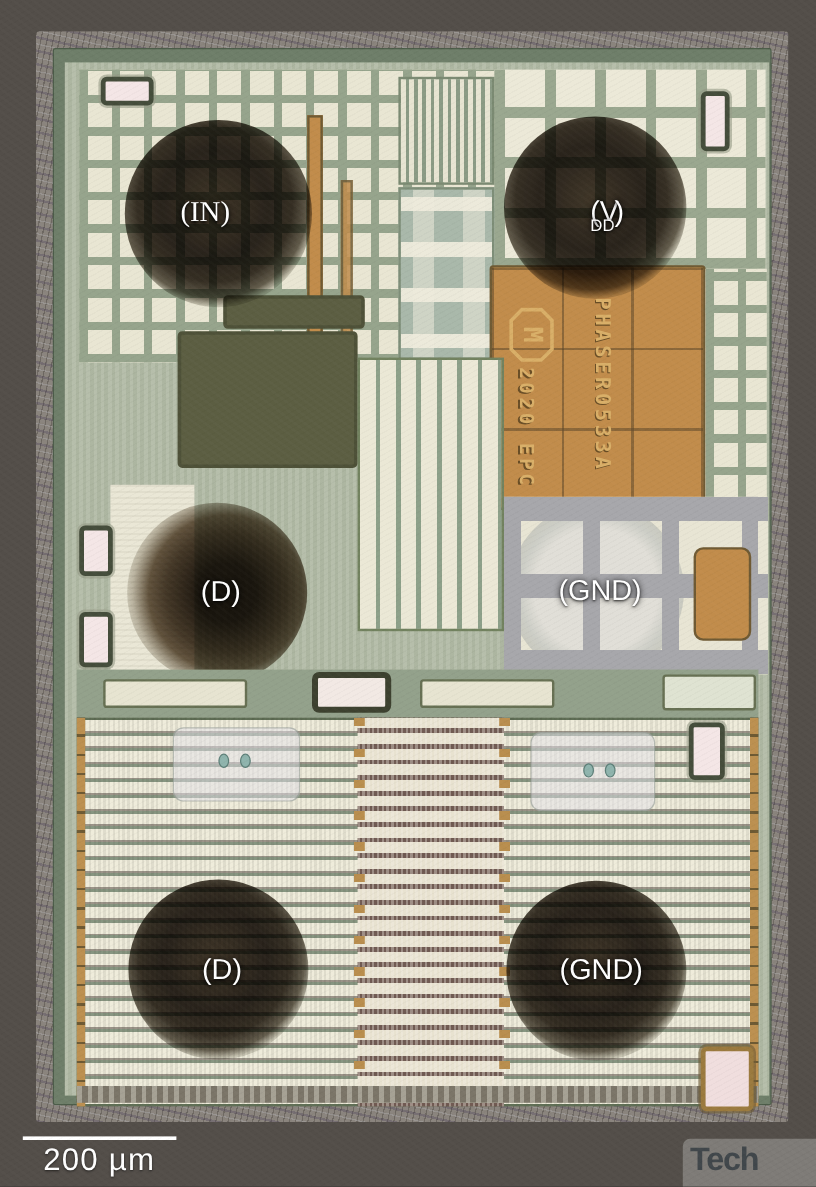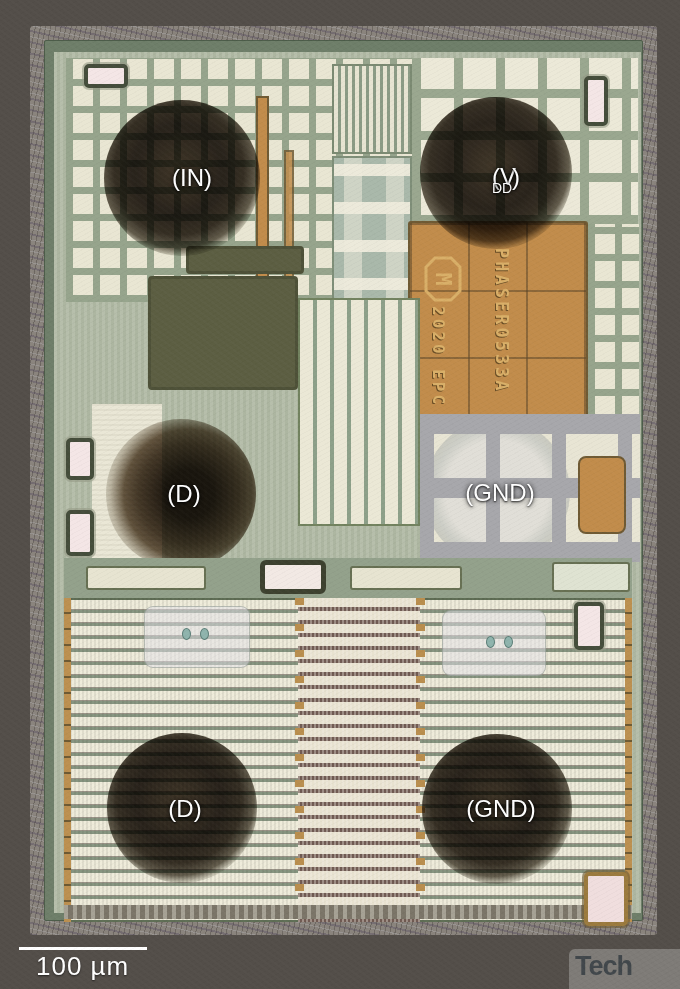--- a/index.html
+++ b/index.html
@@ -227,28 +227,28 @@
   <div class="edge-pad" style="left:66px;top:438px;width:28px;height:42px;"></div>
   <div class="edge-pad" style="left:66px;top:510px;width:28px;height:46px;"></div>
   <div class="edge-pad" style="left:574px;top:602px;width:30px;height:48px;"></div>
   <div class="edge-pad-gold" style="left:584px;top:872px;width:44px;height:54px;"></div>
 
   <div class="pad-dark" style="left:104px;top:100px;width:156px;height:156px;"></div>
   <div class="pad-dark" style="left:420px;top:97px;width:152px;height:152px;"></div>
   <div class="pad-dark" style="left:107px;top:733px;width:150px;height:150px;"></div>
   <div class="pad-dark" style="left:422px;top:734px;width:150px;height:150px;"></div>
 
-  <div class="pad-label" style="left:192px;top:178px;">(IN)</div>
+  <div class="pad-label" style="left:171px;top:178px;font-family:Liberation Serif, serif;">(IN)</div>
   <div class="pad-label" style="left:502px;top:178px;"><span>(V</span><sub>DD</sub><span>)</span></div>
   <div class="pad-label" style="left:184px;top:494px;">(D)</div>
   <div class="pad-label" style="left:500px;top:493px;">(GND)</div>
   <div class="pad-label" style="left:185px;top:809px;">(D)</div>
   <div class="pad-label" style="left:501px;top:809px;">(GND)</div>
 
   <div class="scale-line"></div>
-  <div class="scale-text">100 µm</div>
+  <div class="scale-text">200 µm</div>
 
   <div class="watermark">
     <div>Tech</div>
   </div>
 
   <div class="grain"></div>
 </div>
 
 </body></html>

